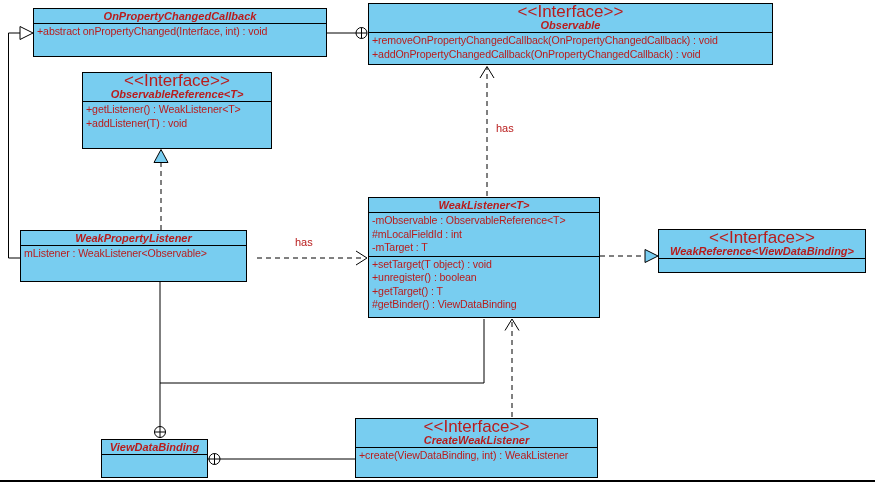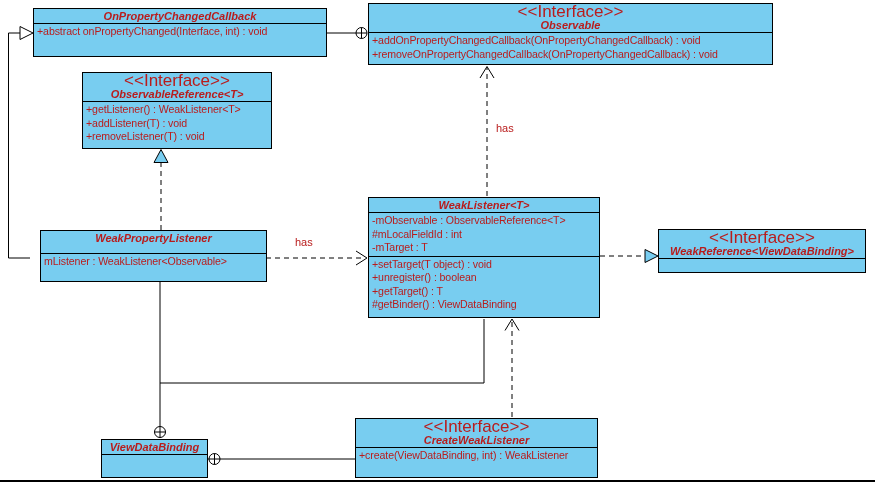--- a/index.html
+++ b/index.html
@@ -98,38 +98,37 @@
       <div class="uml-member">+abstract onPropertyChanged(Interface, int) : void</div>
     </div>
   </div>
 
   <div class="uml-class" style="left:368px;top:3px;width:405px;height:62px;">
     <div class="uml-title">
       <div class="uml-stereotype">&lt;&lt;Interface&gt;&gt;</div>
       <div class="uml-name">Observable</div>
     </div>
     <div class="uml-section fill">
+      <div class="uml-member">+removeOnPropertyChangedCallback(OnPropertyChangedCallback) : void</div>
       <div class="uml-member">+addOnPropertyChangedCallback(OnPropertyChangedCallback) : void</div>
-      <div class="uml-member">+removeOnPropertyChangedCallback(OnPropertyChangedCallback) : void</div>
     </div>
   </div>
 
   <div class="uml-class" style="left:82px;top:72px;width:190px;height:77px;">
     <div class="uml-title">
       <div class="uml-stereotype">&lt;&lt;Interface&gt;&gt;</div>
       <div class="uml-name">ObservableReference&lt;T&gt;</div>
     </div>
     <div class="uml-section fill">
       <div class="uml-member">+getListener() : WeakListener&lt;T&gt;</div>
       <div class="uml-member">+addListener(T) : void</div>
-      <div class="uml-member">+removeListener(T) : void</div>
     </div>
   </div>
 
-  <div class="uml-class" style="left:40px;top:230px;width:227px;height:52px;gap:8px;">
+  <div class="uml-class" style="left:20px;top:230px;width:227px;height:52px;">
     <div class="uml-title">
       <div class="uml-name">WeakPropertyListener</div>
     </div>
     <div class="uml-section fill">
       <div class="uml-member">mListener : WeakListener&lt;Observable&gt;</div>
     </div>
   </div>
 
   <div class="uml-class" style="left:368px;top:197px;width:232px;height:121px;">
     <div class="uml-title">

